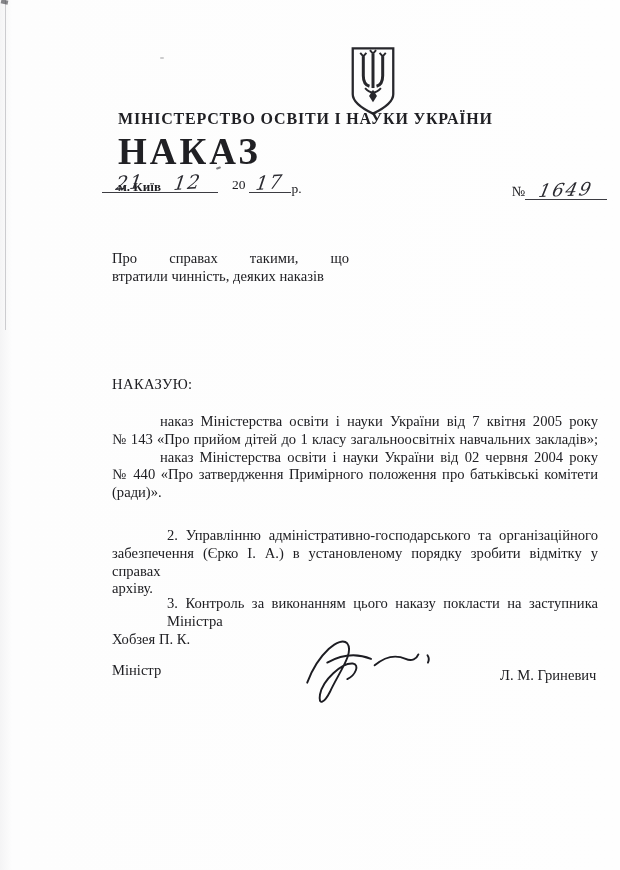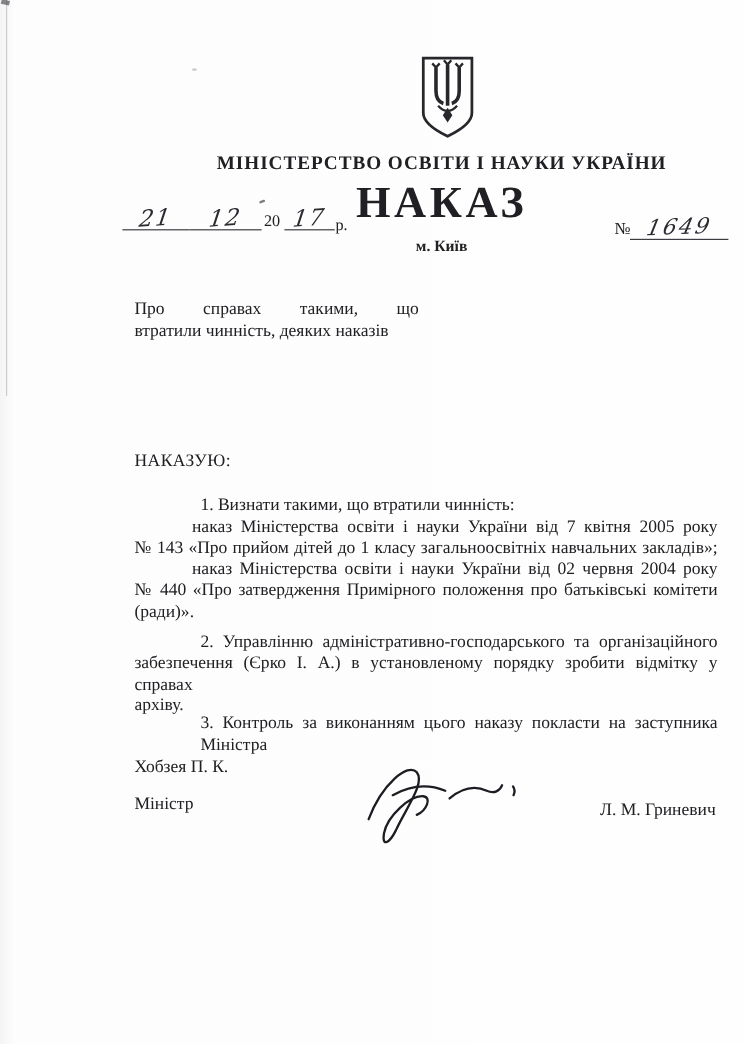--- a/index.html
+++ b/index.html
@@ -13,31 +13,31 @@
   }
   
   .scan-left-line{position:absolute;left:5px;top:0;width:1px;height:330px;background:rgba(90,90,100,.28);}
   .scan-corner{position:absolute;left:1px;top:0;width:7px;height:4px;background:rgba(40,40,45,.55);transform:rotate(12deg);}
   .speck-a{position:absolute;left:160px;top:57px;width:4px;height:2px;background:rgba(60,60,65,.25);border-radius:2px;}
   .speck-b{position:absolute;left:216px;top:167px;width:5px;height:2px;background:rgba(40,40,45,.6);transform:rotate(-20deg);border-radius:2px;}
 
   .emblem{position:absolute;left:346px;top:44px;width:54px;height:74px;}
   .emblem svg{width:100%;height:100%;}
 
-  .center-band{position:absolute;left:118px;right:2px;text-align:center;margin-top:18px;}
+  .center-band{position:absolute;left:118px;right:2px;}
   .ministry{top:110px;font-size:16px;font-weight:bold;letter-spacing:.8px;}
   .doctype{top:130px;font-size:37px;font-weight:bold;letter-spacing:3px;}
   .city{top:179px;font-size:13px;font-weight:bold;}
 
   .date-left{position:absolute;left:102px;top:172px;display:flex;align-items:flex-end;font-size:13.5px;}
   .blank{display:inline-block;border-bottom:1.3px solid #3c3c42;text-align:center;}
   .b-day{width:56px;}
   .b-month{width:60px;}
   .b-year{width:42px;margin-left:3px;}
-  .printed-20{margin-left:2px;}
+  .printed-20{margin-left:14px;}
   .suffix{position:relative;top:4px;margin-left:1px;}
   .num-group{position:absolute;left:512px;top:180px;display:flex;align-items:flex-end;font-size:14px;}
   .b-num{width:82px;}
 
   .hand{
     font-family:"DejaVu Serif",serif;font-style:italic;
     font-size:19px;color:#2b2b31;display:inline-block;
     transform:rotate(-4deg) skewX(-12deg);
     letter-spacing:1.5px;line-height:1;position:relative;top:1px;
   }
@@ -104,21 +104,20 @@
 
   <div class="block subject">
     <div class="j">Про справах такими, що</div>
     <div>втратили чинність, деяких наказів</div>
   </div>
 
 
   <div class="block orderword">НАКАЗУЮ:</div>
 
   <div class="block item1">
-    <div class="i55">1. Визнати такими, що втратили чинність:</div>
     <div class="j i48">наказ Міністерства освіти і науки України від 7 квітня 2005 року</div>
     <div class="j">№ 143 «Про прийом дітей до 1 класу загальноосвітніх навчальних закладів»;</div>
     <div class="j i48">наказ Міністерства освіти і науки України від 02 червня 2004 року</div>
     <div class="j">№ 440 «Про затвердження Примірного положення про батьківські комітети</div>
     <div>(ради)».</div>
   </div>
 
   <div class="block item2">
     <div class="j i55">2. Управлінню адміністративно-господарського та організаційного</div>
     <div class="j">забезпечення (Єрко І. А.) в установленому порядку зробити відмітку у справах</div>

